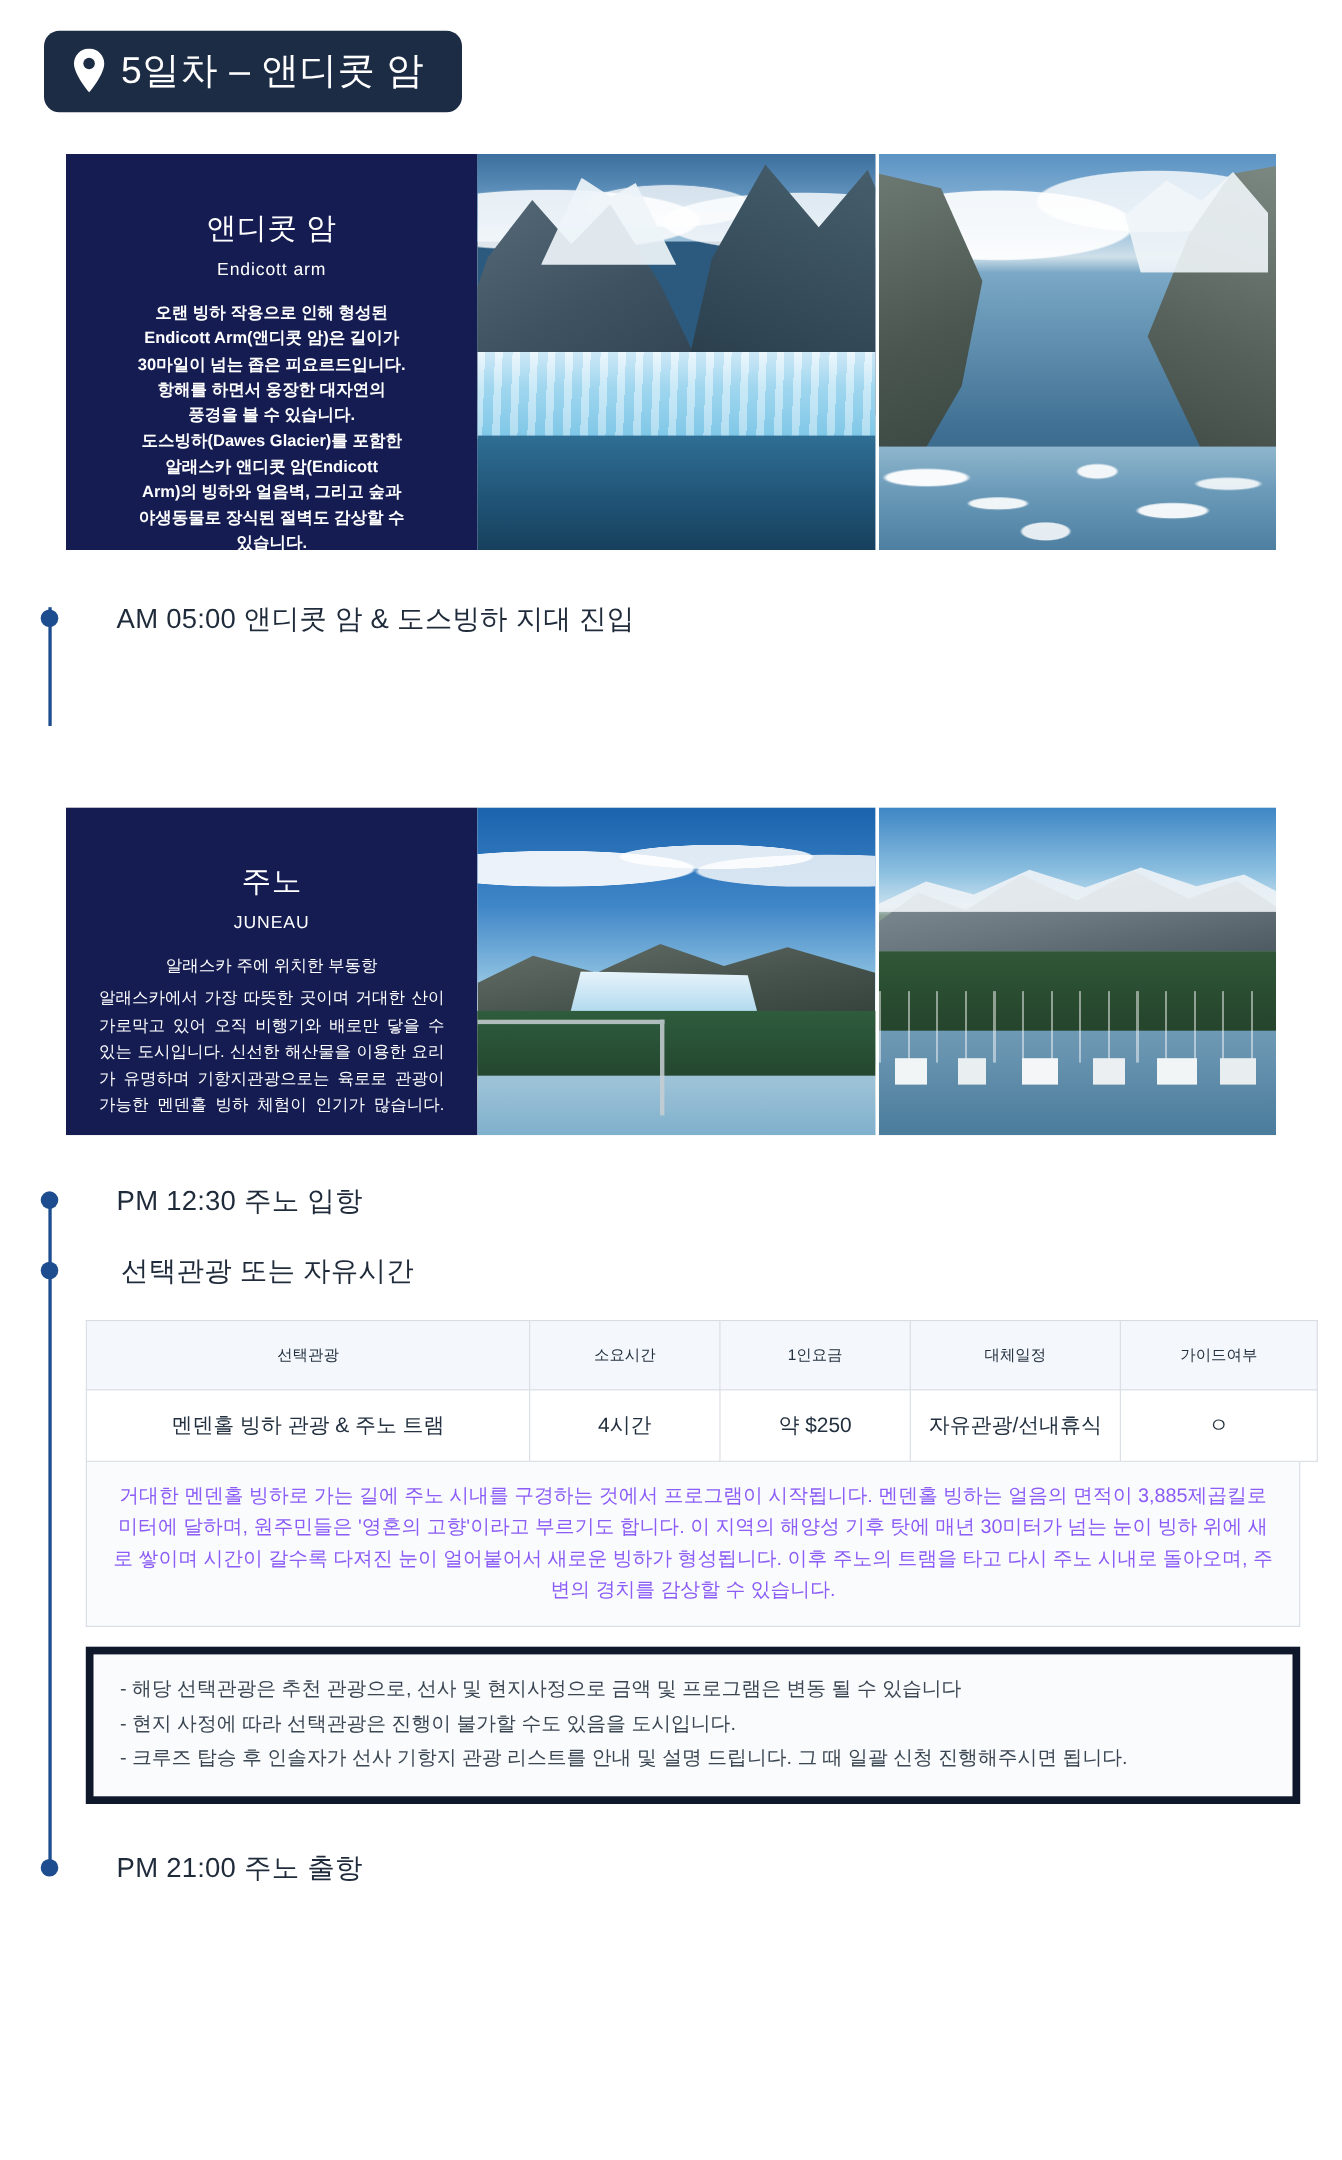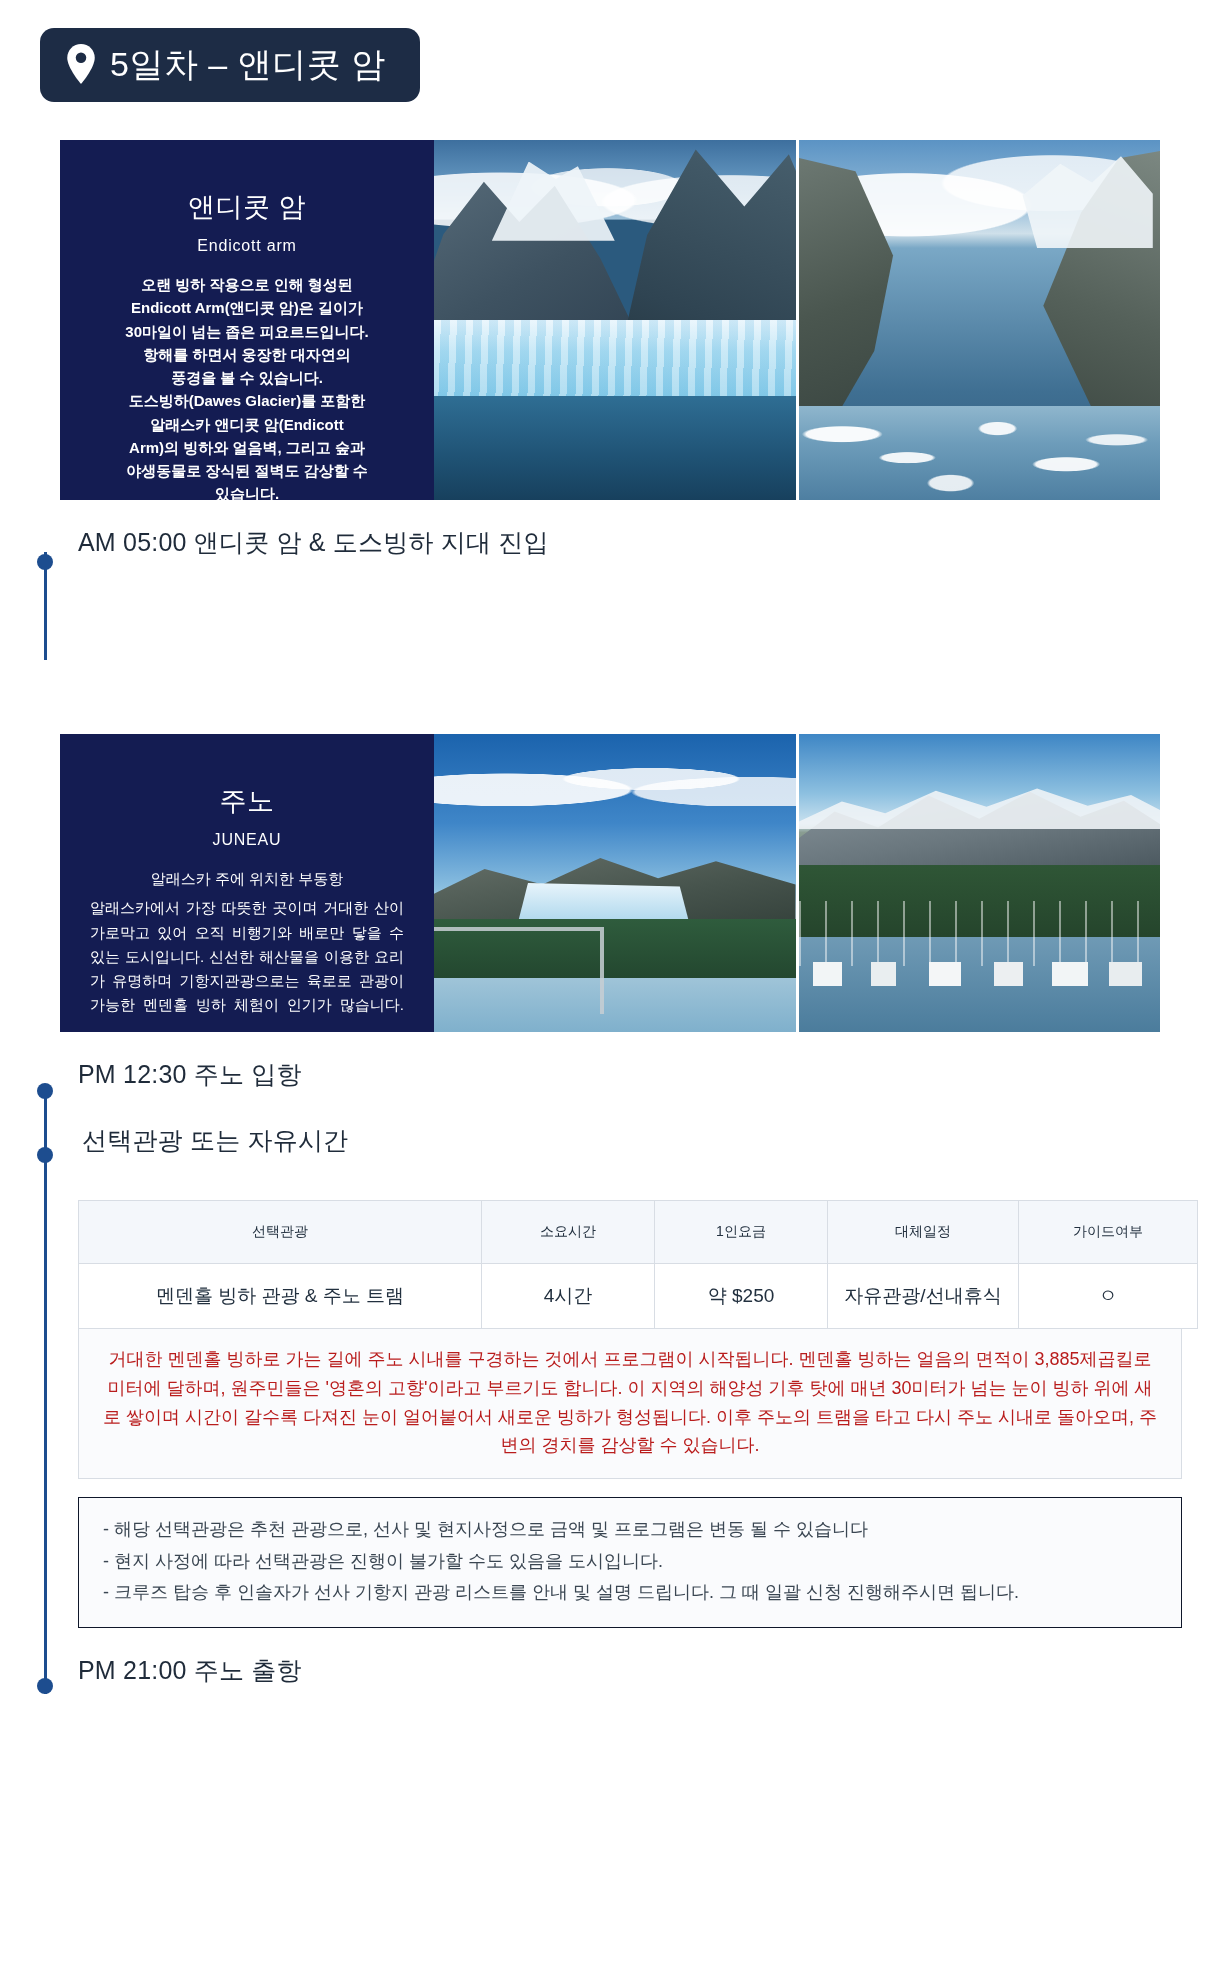--- a/index.html
+++ b/index.html
@@ -278,24 +278,24 @@
     margin-top: 26px;
   }
   .tl-line {
     position: absolute;
     left: 44px;
     width: 3px;
     background: #1d4d8f;
   }
   .tl-item {
     position: relative;
-    padding-left: 78px;
+    padding-left: 106px;
     min-height: 54px;
     display: flex;
-    align-items: flex-start;
+    align-items: center;
   }
   .tl-dot {
     position: absolute;
     left: 37px;
     top: 50%;
     margin-top: -8px;
     width: 16px;
     height: 16px;
     border-radius: 50%;
     background: #1d4d8f;
@@ -341,28 +341,28 @@
   .col-4 { width: 188px; }
   .col-5 { width: 176px; }
 
   .opt-desc {
     border: 1px solid #d8dde4;
     border-top: none;
     background: #fafbfd;
     padding: 16px 22px 18px 22px;
     font-size: 18px;
     line-height: 1.6;
-    color: #b91c1c;
+    color: #8b5cf6;
     text-align: center;
     box-sizing: border-box;
     width: 1104px;
   }
   .notes {
     margin-top: 18px;
-    border: 1px solid #0f172a;
+    border: 7px solid #0f172a;
     background: #fafbfd;
     padding: 16px 24px 18px 24px;
     width: 1104px;
     box-sizing: border-box;
   }
   .notes div {
     font-size: 18px;
     line-height: 1.75;
     color: #3a4652;
   }

